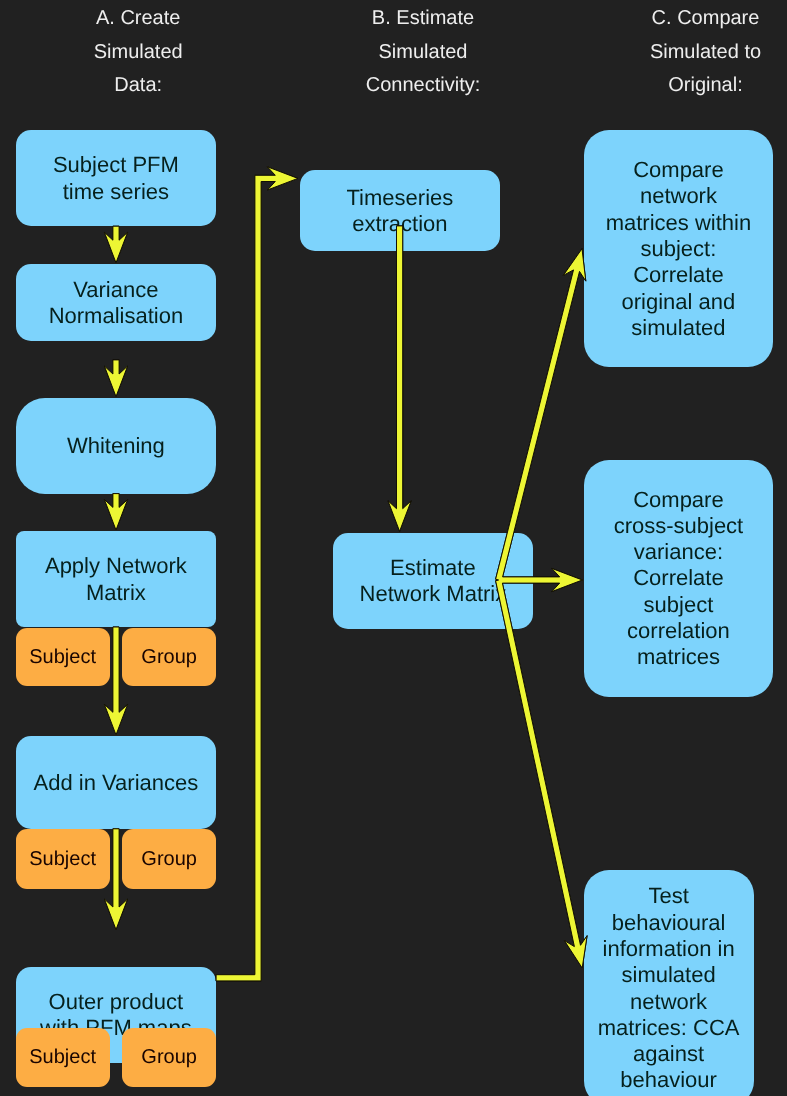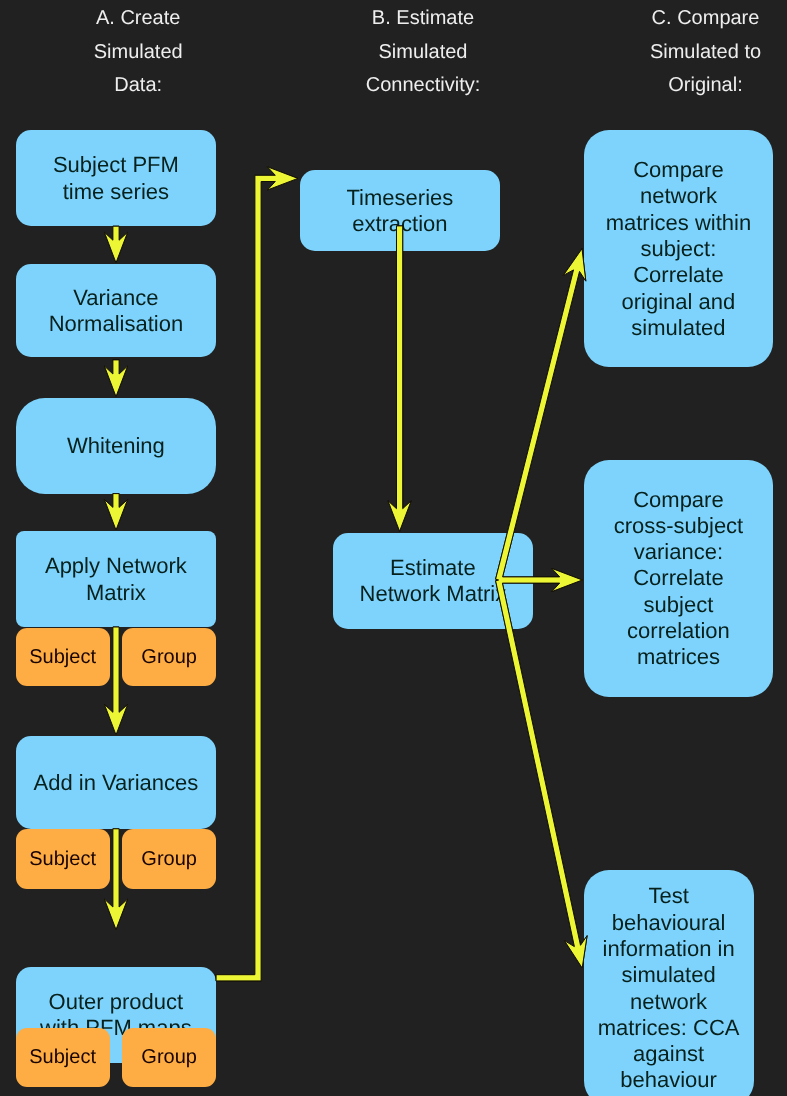--- a/index.html
+++ b/index.html
@@ -25,21 +25,21 @@
 Simulated
 Data:</div>
   <div class="col-head" style="left:286.0px;top:2px;width:220px;">B. Estimate
 Simulated
 Connectivity:</div>
   <div class="col-head" style="left:573.5px;top:2px;width:210px;">C. Compare
 Simulated to
 Original:</div>
   <div class="node teal" style="left:15.7px;top:130.2px;width:200.4px;height:96.0px;">Subject PFM
 time series</div>
-  <div class="node teal" style="left:15.7px;top:263.8px;width:200.4px;height:93px;">Variance
+  <div class="node teal" style="left:15.7px;top:263.8px;width:200.4px;height:77px;">Variance
 Normalisation</div>
   <div class="node teal" style="left:15.7px;top:397.7px;width:200.4px;height:95.9px;border-radius:29px;">Whitening</div>
   <div class="node teal" style="left:15.7px;top:531.1px;width:200.4px;height:95.9px;border-radius:8px;">Apply Network
 Matrix</div>
   <div class="node teal" style="left:15.7px;top:736.4px;width:200.4px;height:92.4px;">Add in Variances</div>
   <div class="node teal" style="left:15.7px;top:967px;width:200.4px;height:95.8px;">Outer product
 with PFM maps</div>
   <div class="node orange" style="left:15.7px;top:627.8px;width:93.9px;height:58.6px;">Subject</div>
   <div class="node orange" style="left:122.2px;top:627.8px;width:93.9px;height:58.6px;">Group</div>
   <div class="node orange" style="left:15.7px;top:829.4px;width:93.9px;height:59.4px;">Subject</div>

